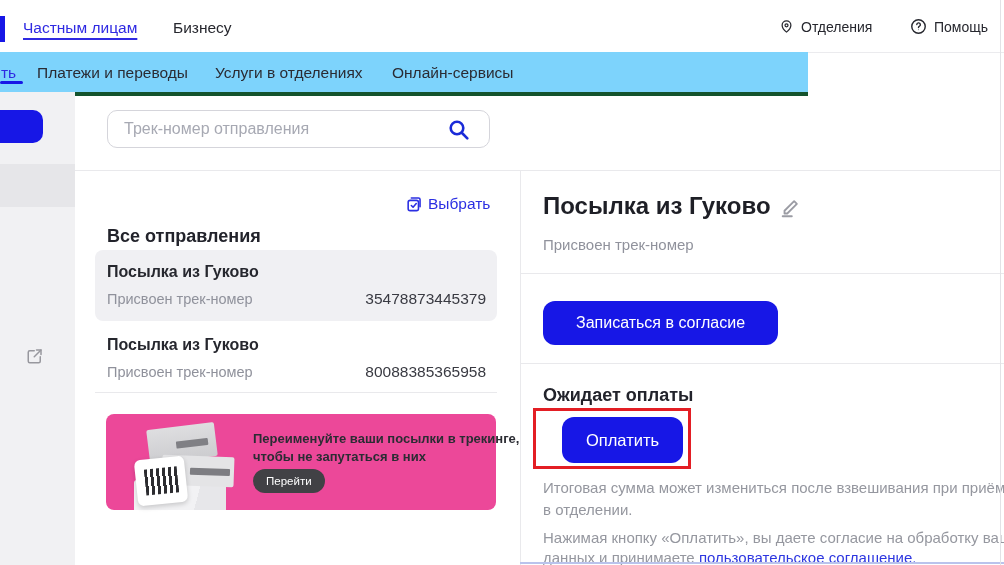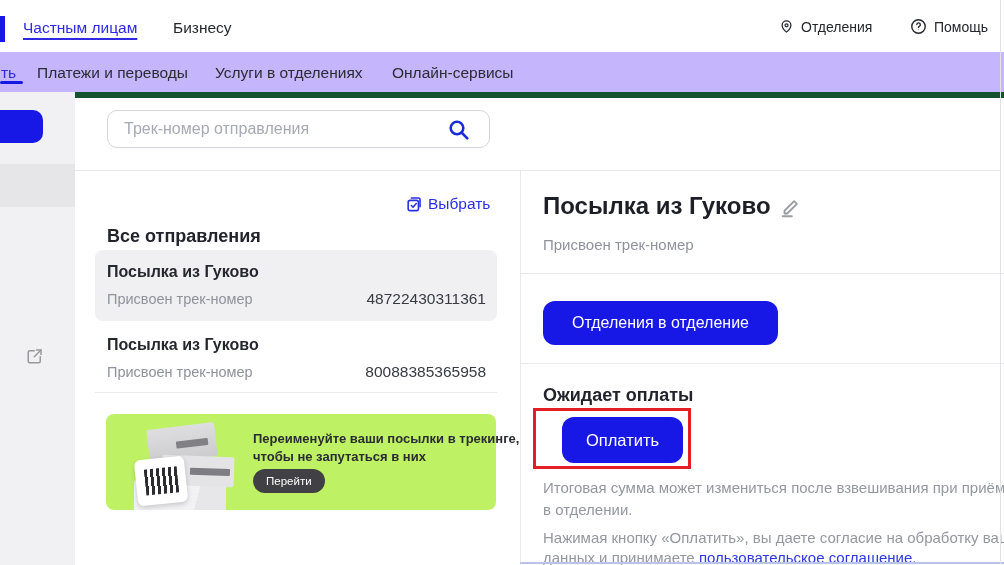--- a/index.html
+++ b/index.html
@@ -5,21 +5,21 @@
   html,body{margin:0;padding:0;background:#fff;}
   .page{position:relative;width:1004px;height:565px;overflow:hidden;background:#fff;
         font-family:"Liberation Sans","DejaVu Sans",sans-serif;color:#22232b;}
   
   .header{position:absolute;left:0;top:0;width:1004px;height:52px;border-bottom:1px solid #ebebee;background:#fff;}
   .logo-bar{position:absolute;left:0;top:16px;width:5px;height:26px;background:#1717e6;}
   .hnav{position:absolute;top:19px;font-size:15.5px;color:#26272e;cursor:pointer;white-space:nowrap;}
   .hnav.active{color:#2f2ae2;text-decoration:underline;text-underline-offset:5px;text-decoration-thickness:1.5px;}
   .hgroup{position:absolute;top:18px;display:flex;align-items:center;gap:7px;font-size:14px;color:#26272e;cursor:pointer;white-space:nowrap;}
   
-  .subnav{position:absolute;left:0;top:52px;width:1004px;height:40px;border-bottom:6px solid #14532d;background:#c4b5fd;}
+  .subnav{position:absolute;left:0;top:52px;width:808px;height:40px;border-bottom:4px solid #14532d;background:#7dd3fc;}
   .snav{position:absolute;top:12px;font-size:15.5px;color:#2a2b33;cursor:pointer;white-space:nowrap;}
   .snav.active{color:#2f2ae2;}
   .snav-underline{position:absolute;left:0;top:29px;width:23px;height:3px;background:#1717e6;border-radius:2px;}
   
   .sidebar{position:absolute;left:0;top:92px;width:75px;height:473px;background:#f1f1f3;}
   .side-btn{position:absolute;left:-14px;top:18px;width:57px;height:33px;border-radius:10px;background:#1717e6;border:none;cursor:pointer;}
   .side-band{position:absolute;left:0;top:72px;width:75px;height:43px;background:#e6e6e9;cursor:pointer;}
   .side-ext{position:absolute;left:26px;top:255px;width:18px;height:18px;cursor:pointer;}
   
   .search-input{position:absolute;left:107px;top:110px;width:383px;height:38px;box-sizing:border-box;
@@ -33,21 +33,21 @@
   
   .list-title{position:absolute;left:107px;top:190px;font-size:18px;font-weight:bold;color:#22232b;margin-top:36px;}
   .select-link{position:absolute;left:405px;top:194px;display:flex;align-items:center;gap:4px;
     color:#2b2fe2;font-size:15.5px;cursor:pointer;}
   .ship-item{position:absolute;left:95px;width:402px;height:71px;border-radius:8px;cursor:pointer;}
   .ship-item.sel{background:#f0f0f3;}
   .ship-name{position:absolute;left:12px;top:13px;font-size:16px;font-weight:bold;color:#26272e;}
   .ship-status{position:absolute;left:12px;top:41px;font-size:14.5px;color:#8f919b;}
   .ship-track{position:absolute;right:11px;top:40px;font-size:15.5px;color:#393a42;}
   
-  .promo{position:absolute;left:106px;top:414px;width:390px;height:96px;background:#bef264;border-radius:8px;cursor:pointer;}
+  .promo{position:absolute;left:106px;top:414px;width:390px;height:96px;background:#ec4899;border-radius:8px;cursor:pointer;}
   .promo-text{position:absolute;left:147px;font-size:13px;font-weight:bold;color:#2b2c33;white-space:nowrap;}
   .promo-btn{position:absolute;left:147px;top:55px;height:24px;padding:0 13px;background:#414145;color:#fff;
     border:none;border-radius:13px;font-size:11.5px;font-family:inherit;cursor:pointer;}
   .illo{position:absolute;left:20px;top:4px;width:120px;height:92px;}
   .illo .pedestal{position:absolute;left:8px;top:62px;width:92px;height:30px;border-radius:3px 3px 0 0;
     background:linear-gradient(105deg,#f2f2f4 68%,#e7e7ea 68%);}
   .illo .boxA{position:absolute;left:22px;top:8px;width:68px;height:34px;transform:rotate(-7deg);
     background:linear-gradient(180deg,#dedee0,#cccccf);border-radius:2px;}
   .illo .boxA .strip{position:absolute;left:28px;top:15px;width:32px;height:7px;background:#808085;border-radius:1px;}
   .illo .boxB{position:absolute;left:36px;top:38px;width:72px;height:30px;transform:rotate(2deg);
@@ -143,21 +143,21 @@
         <rect x="4" y="8" width="13" height="13" rx="2.5" fill="#fff"></rect>
         <path d="M8 14.5l2.2 2.2 4-4.6"></path>
       </svg>
     </span>
     <span>Выбрать</span>
   </div>
 
   <div class="ship-item sel" style="top:250px;">
     <div class="ship-name">Посылка из Гуково</div>
     <div class="ship-status">Присвоен трек-номер</div>
-    <div class="ship-track">48722430311361</div>
+    <div class="ship-track">35478873445379</div>
   </div>
   <div class="ship-item" style="top:323px;">
     <div class="ship-name">Посылка из Гуково</div>
     <div class="ship-status">Присвоен трек-номер</div>
     <div class="ship-track">80088385365958</div>
   </div>
   <div class="hline" style="left:95px;top:392px;width:402px;"></div>
 
   <div class="promo">
     <div class="illo">
@@ -181,21 +181,21 @@
   <button class="edit-btn">
     <svg width="22" height="22" viewBox="0 0 24 24" fill="none" stroke="#9b9ca4" stroke-width="2" stroke-linecap="round" stroke-linejoin="round">
       <path d="M16.5 4.5l3 3L9 18H6v-3z"></path>
       <path d="M4 21h10"></path>
     </svg>
   </button>
   <div class="detail-status">Присвоен трек-номер</div>
 
   <div class="hline" style="left:521px;top:273px;width:483px;"></div>
 
-  <button class="btn-primary appt-btn">Отделения в отделение</button>
+  <button class="btn-primary appt-btn">Записаться в согласие</button>
 
   <div class="hline" style="left:520px;top:363px;width:484px;"></div>
 
   <div class="pay-heading">Ожидает оплаты</div>
   <div class="highlight-box"></div>
   <button class="btn-primary pay-btn">Оплатить</button>
 
   <div class="note-line" style="top:479px;">Итоговая сумма может измениться после взвешивания при приёме</div>
   <div class="note-line" style="top:501px;">в отделении.</div>
   <div class="note-line" style="top:529px;">Нажимая кнопку «Оплатить», вы даете согласие на обработку ваших</div>

